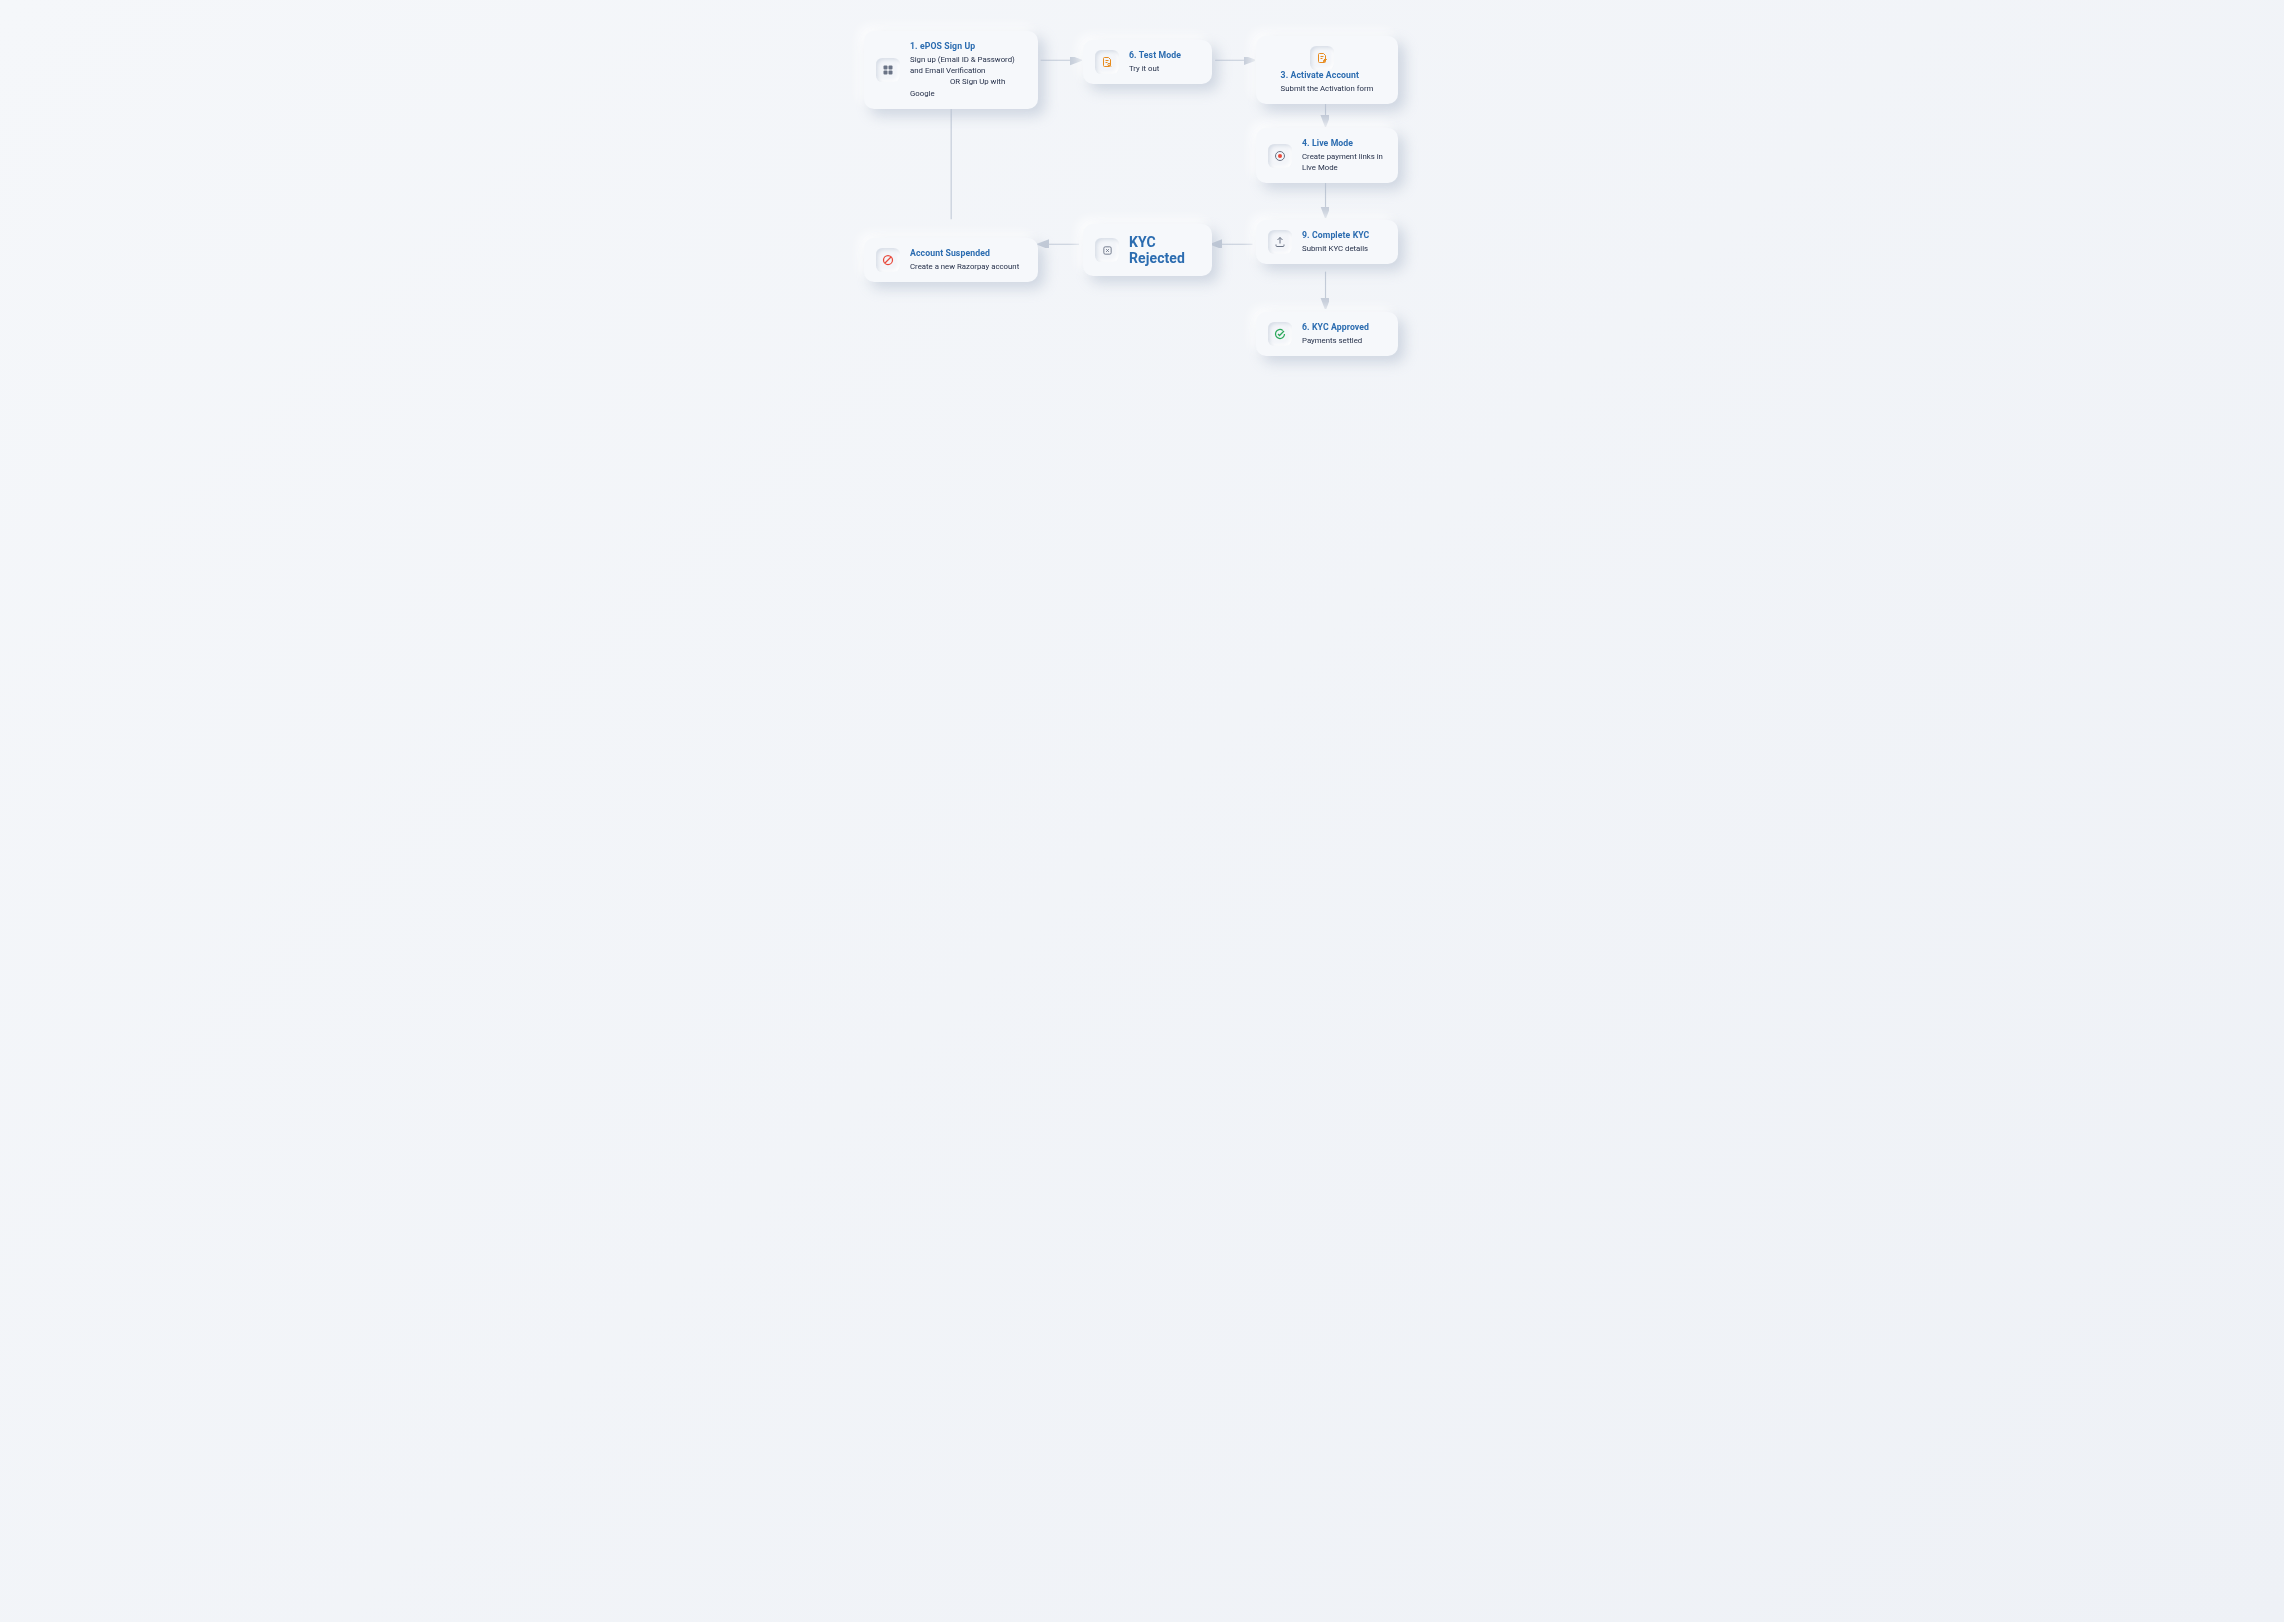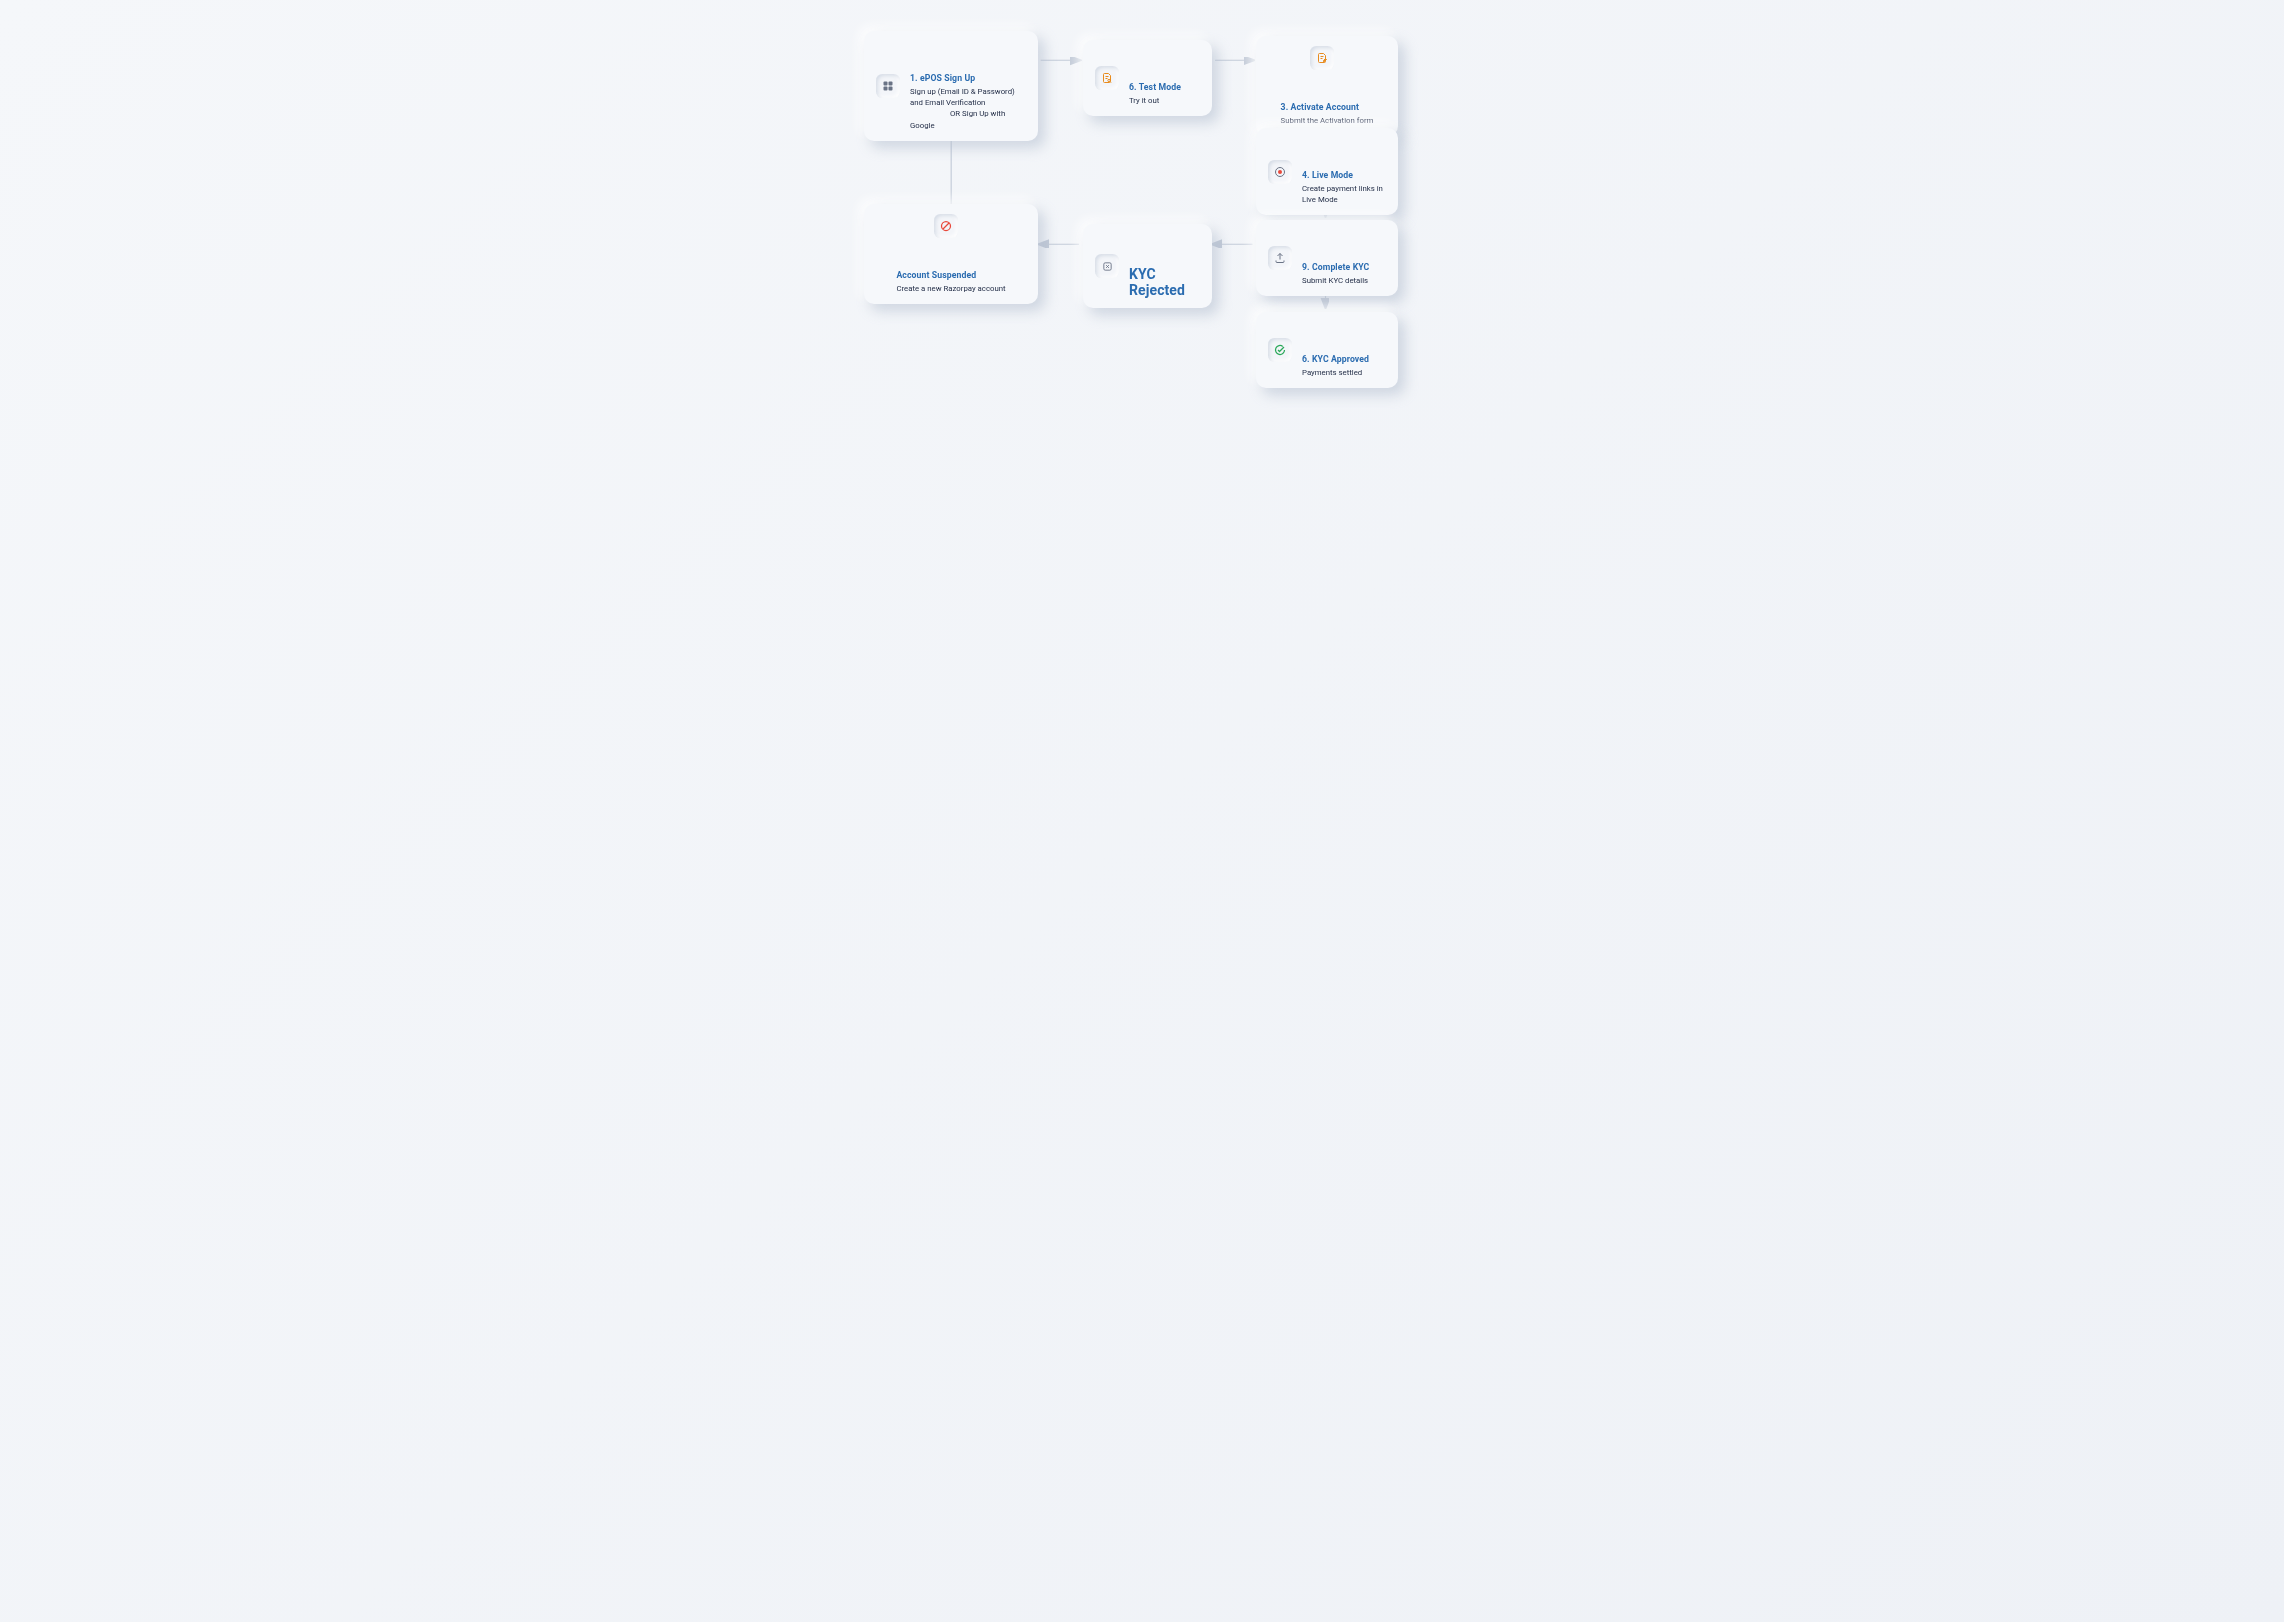--- a/index.html
+++ b/index.html
@@ -32,21 +32,21 @@
     border-radius:6.4px;
     background:#f3f5f9;
     box-shadow:
       inset 1.8px 1.8px 3.7px rgba(163,177,198,0.35),
       inset -1.8px -1.8px 3.7px rgba(255,255,255,0.9);
     display:flex;align-items:center;justify-content:center;
     flex-shrink:0;
     margin-right:10px;
   }
   .card-text{display:flex;flex-direction:column;gap:2.7px;}
-  .title{font-weight:700;font-size:8.7px;color:#2b6cb0;letter-spacing:0.1px;margin-top:32px;}
+  .title{font-weight:700;font-size:8.7px;color:#2b6cb0;letter-spacing:0.1px;}
   .desc{font-size:7.8px;line-height:1.45;color:#1f2a44;}
   .desc b{font-weight:400;margin-left:40px;}
   .only-title .title{font-size:14px;}
   
   .arrow{position:absolute;stroke:#c3cbd8;stroke-width:2.5;fill:none;}
   .arrow-head{fill:#c3cbd8;}
 </style>
 </head>
 <body>
 
@@ -168,21 +168,21 @@
           <rect x="4" y="4" width="16" height="16" rx="3"></rect>
           <line x1="9" y1="9" x2="15" y2="15"></line>
           <line x1="15" y1="9" x2="9" y2="15"></line>
         </svg>
     </div>
     <div class="card-text">
       <div class="title">KYC Rejected</div>
     </div>
   </div>
 
-  <div class="card" style="left:37px;top:204px;width:174px;flex-direction:column;">
+  <div class="card" style="left:37px;top:238px;width:174px;">
     <div class="icon-wrap">
       <svg width="12" height="12" viewBox="0 0 24 24" fill="none" stroke="#e8483a" stroke-width="2.5">
           <circle cx="12" cy="12" r="9"></circle>
           <line x1="6" y1="18" x2="18" y2="6"></line>
         </svg>
     </div>
     <div class="card-text">
       <div class="title">Account Suspended</div>
       <div class="desc">Create a new Razorpay account</div>
     </div>

